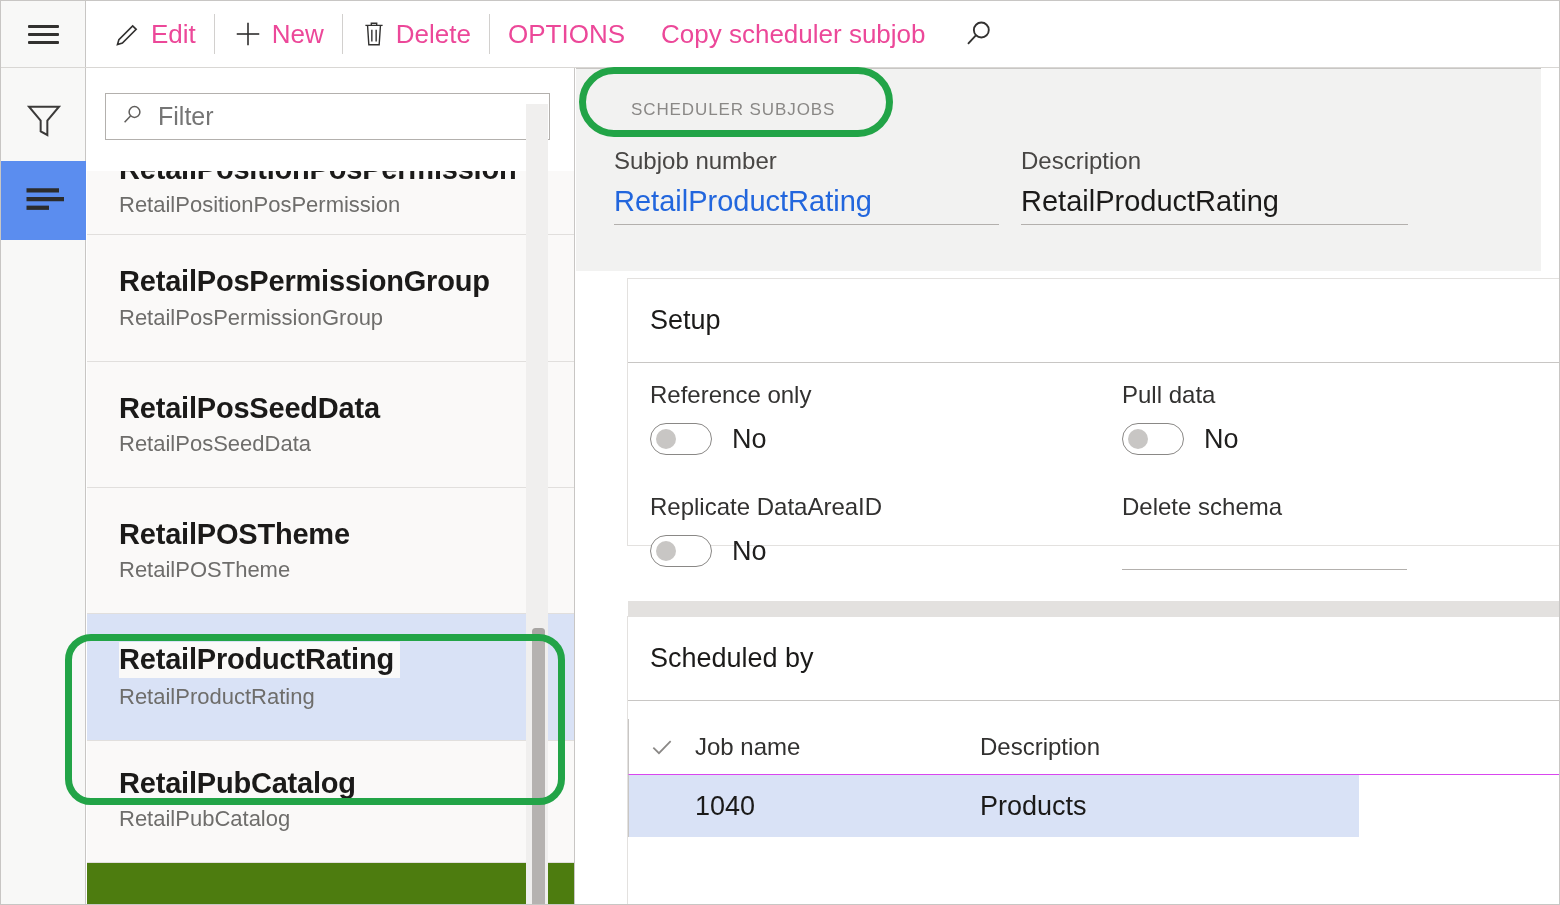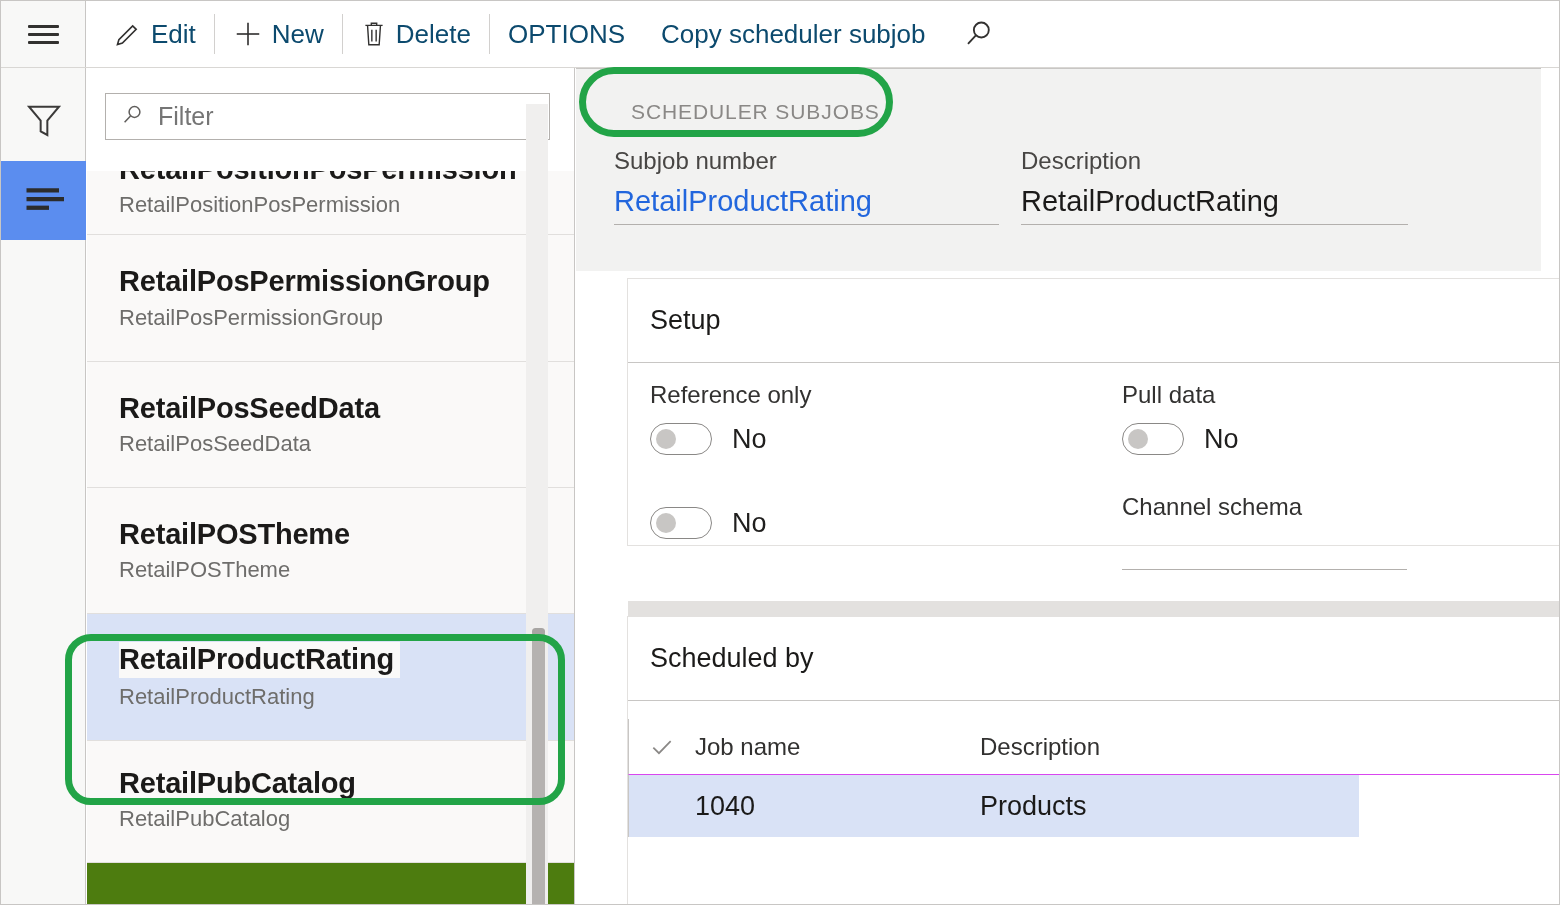--- a/index.html
+++ b/index.html
@@ -38,21 +38,21 @@
   .hamburger-bars div {
     height: 3px; background: #32312f; margin: 5px 0; border-radius: 1px;
   }
   #toolbar-items {
     display: flex; align-items: center; height: 66px;
     background: #ffffff; flex: 1 1 auto; padding-left: 10px;
   }
   .tb-btn {
     display: flex; align-items: center; gap: 9px;
     height: 66px; padding: 8px 18px;
-    font-size: 26px; color: #0c4a6e; white-space: nowrap;
+    font-size: 26px; color: #ec4899; white-space: nowrap;
     cursor: default;
   }
   .tb-sep { width: 1px; height: 40px; background: #d2d0ce; }
   .tb-icon { display: inline-flex; align-items: center; justify-content: center; }
 
   
   #left-rail {
     position: absolute; left: 0; top: 67px;
     width: 85px; height: 837px;
     background: #f8f8f7;
@@ -130,21 +130,21 @@
     overflow: hidden;
   }
   #panel-header {
     position: absolute; left: 0; top: 0;
     width: 965px; height: 203px;
     background: #f2f2f1;
     border-top: 1px solid #c8c6c4;
   }
   #caption {
     position: absolute; left: 55px; top: 31px;
-    font-size: 21px; letter-spacing: 0.9px;
+    font-size: 17px; letter-spacing: 0.9px;
     color: #8a8886; text-transform: uppercase;
   }
   .field {
     position: absolute;
   }
   .field-label { font-size: 24px; color: #484644; }
   .field-value {
     font-size: 29px; color: #1b1a19; padding-bottom: 6px;
     border-bottom: 1px solid #b3b0ad; margin-top: 10px;
   }
@@ -391,30 +391,31 @@
         <div class="toggle-label">Pull data</div>
         <div class="toggle-row">
           <div class="switch">
               <div class="knob"></div>
             </div>
           <div class="toggle-val">No</div>
         </div>
       </div>
 
       <div class="toggle-field" id="tf-repl">
+        <div class="toggle-label">Replicate DataAreaID</div>
         <div class="toggle-row">
           <div class="switch">
               <div class="knob"></div>
             </div>
           <div class="toggle-val">No</div>
         </div>
       </div>
 
       <div class="toggle-field" id="tf-chan">
-        <div class="toggle-label">Channel schema</div>
+        <div class="toggle-label">Delete schema</div>
         <div id="chan-underline"></div>
       </div>
     </div>
 
     <div id="gap-band"></div>
 
     <div class="card" id="card-sched">
       <div class="card-head">Scheduled by</div>
 
       <div id="grid">

